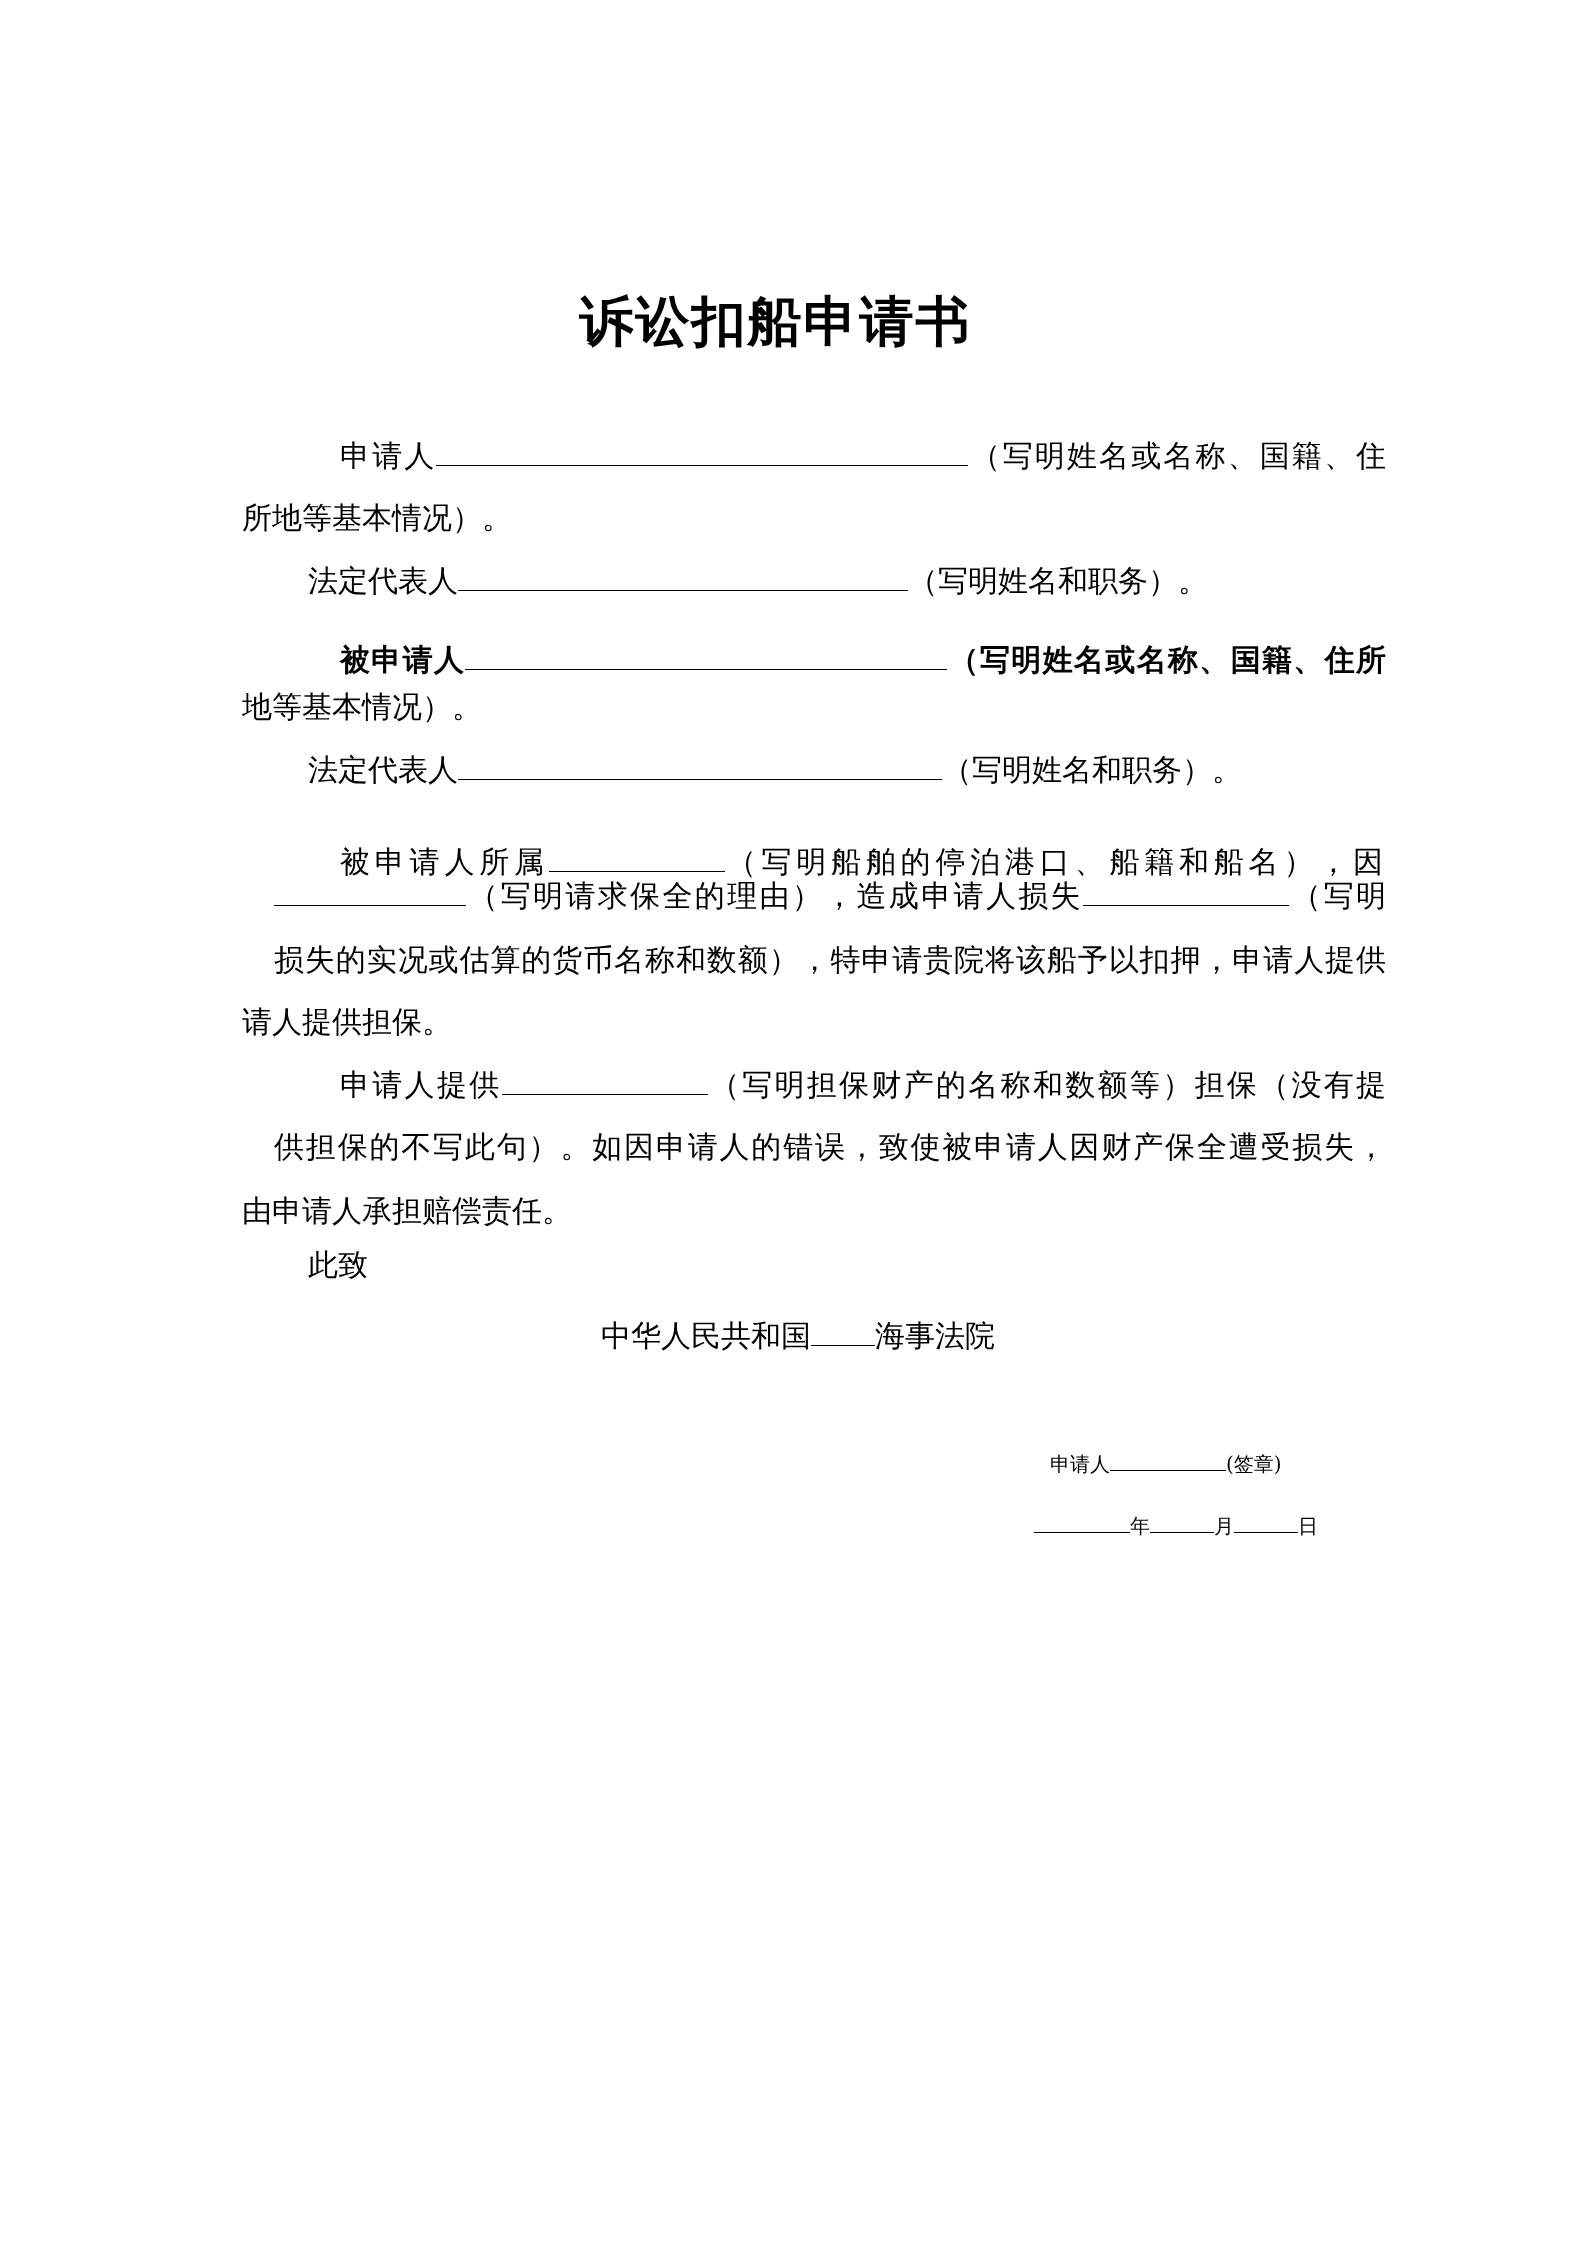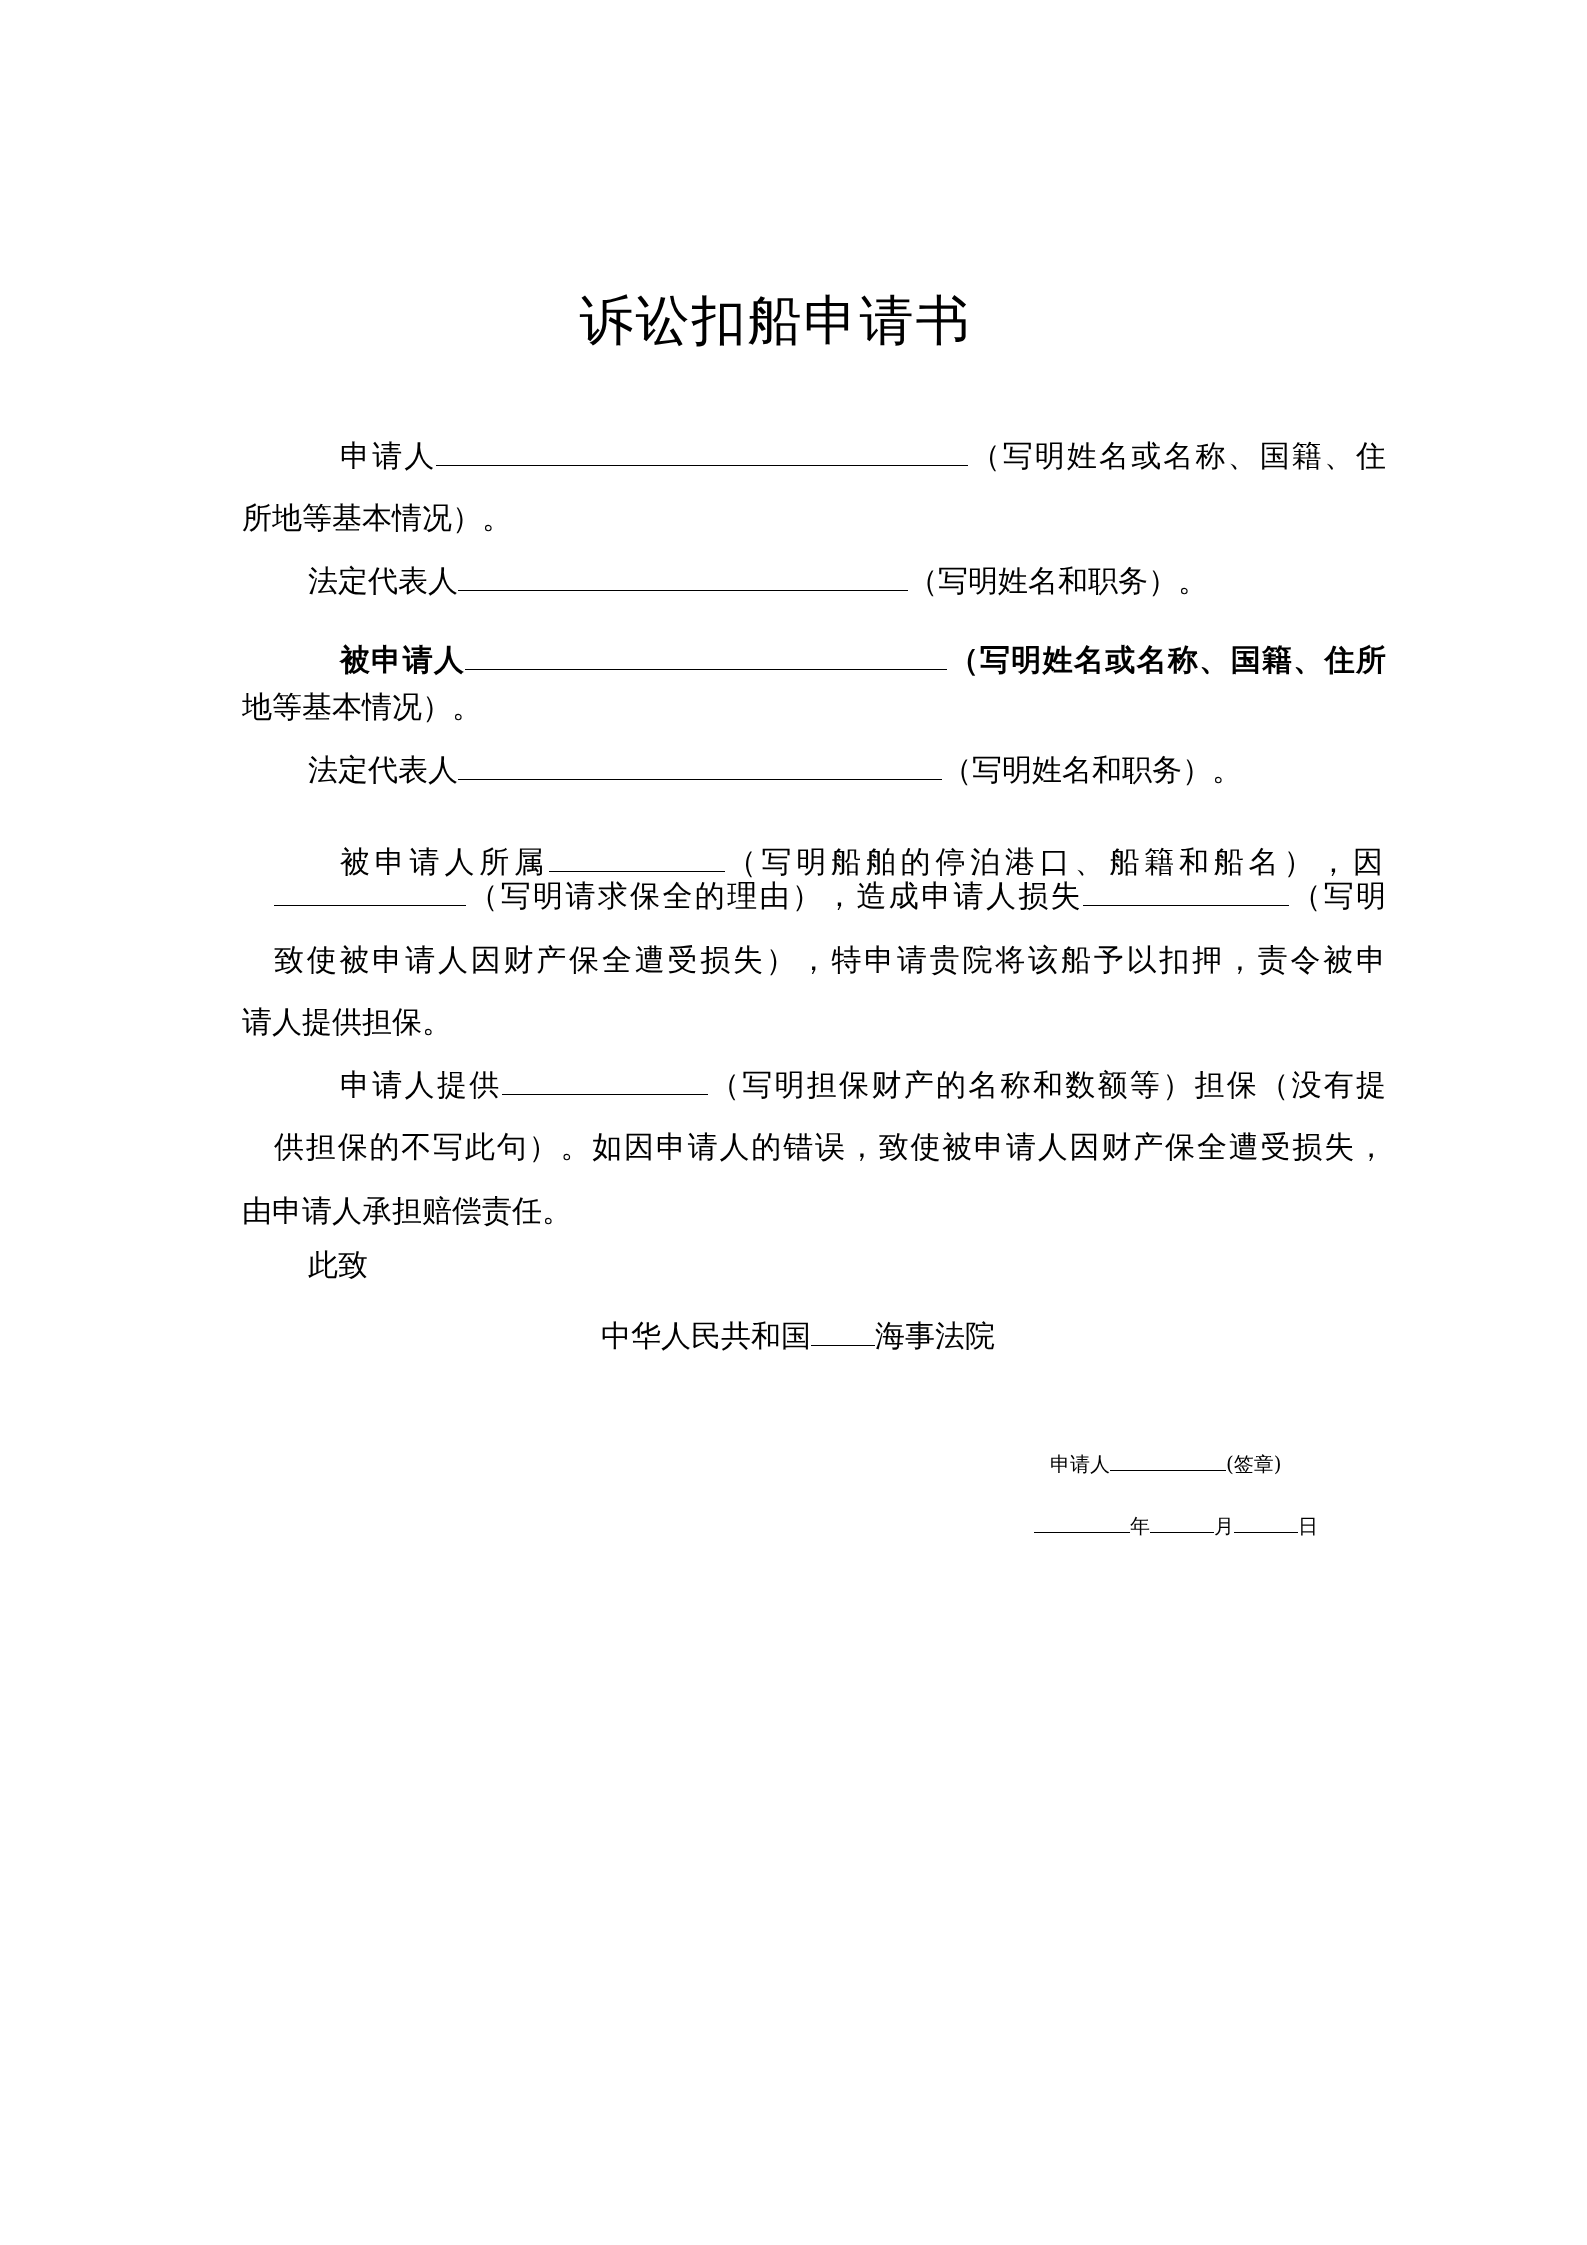--- a/index.html
+++ b/index.html
@@ -1,19 +1,19 @@
 <!DOCTYPE html>
 <html><head>
 <meta charset="utf-8">
 <style>
   html, body { margin: 0; padding: 0; background: #ffffff; }
   body { width: 1587px; height: 2245px; position: relative; overflow: hidden;
          font-family: "DejaVu Serif", "Liberation Serif", serif; color: #000; }
   .title { position: absolute; left: 0; width: 1551px; top: 286px; text-align: center;
-           font-size: 54px; font-weight: normal; letter-spacing: 2px; line-height: 70px; }
+           font-size: 54px; font-weight: bold; letter-spacing: 2px; line-height: 70px; }
   .line { position: absolute; left: 242px; width: 1112px; height: 44px; line-height: 44px;
           font-size: 30px; white-space: nowrap; }
   .just { text-align: justify; text-align-last: justify; margin-left: 32px; }
   .ind { padding-left: 66px; box-sizing: border-box; }
   .u { display: inline-block; border-bottom: 1.6px solid #000; height: 30px; vertical-align: baseline; }
   .sig { position: absolute; height: 44px; line-height: 44px; font-size: 20px; white-space: nowrap; }
 </style>
 </head>
 <body>
 
@@ -38,21 +38,21 @@
   <div class="line ind" style="top:748px;">
     <span>法定代表人</span><span class="u" style="width:484px;"></span><span>（写明姓名和职务）。</span>
   </div>
 
   <div class="line ind just" style="top:840px;letter-spacing:3px;">
     <span>被申请人所属</span><span class="u" style="width:176px;"></span><span>（写明船舶的停泊港口、船籍和船名），因</span>
   </div>
   <div class="line just" style="top:874px;">
     <span class="u" style="width:192px;"></span><span>（写明请求保全的理由），造成申请人损失</span><span class="u" style="width:206px;"></span><span>（写明</span>
   </div>
-  <div class="line just" style="top:938px;">致使被申请人因财产保全遭受损失），特申请贵院将该船予以扣押，责令被申</div>
+  <div class="line just" style="top:938px;">损失的实况或估算的货币名称和数额），特申请贵院将该船予以扣押，申请人提供</div>
   <div class="line" style="top:1000px;">请人提供担保。</div>
 
   <div class="line ind just" style="top:1063px;">
     <span>申请人提供</span><span class="u" style="width:206px;"></span><span>（写明担保财产的名称和数额等）担保（没有提</span>
   </div>
   <div class="line just" style="top:1125px;">供担保的不写此句）。如因申请人的错误，致使被申请人因财产保全遭受损失，</div>
   <div class="line" style="top:1189px;">由申请人承担赔偿责任。</div>
 
   <div class="line ind" style="top:1243px;">此致</div>
   <div class="line" style="top:1314px;text-align:center;">

